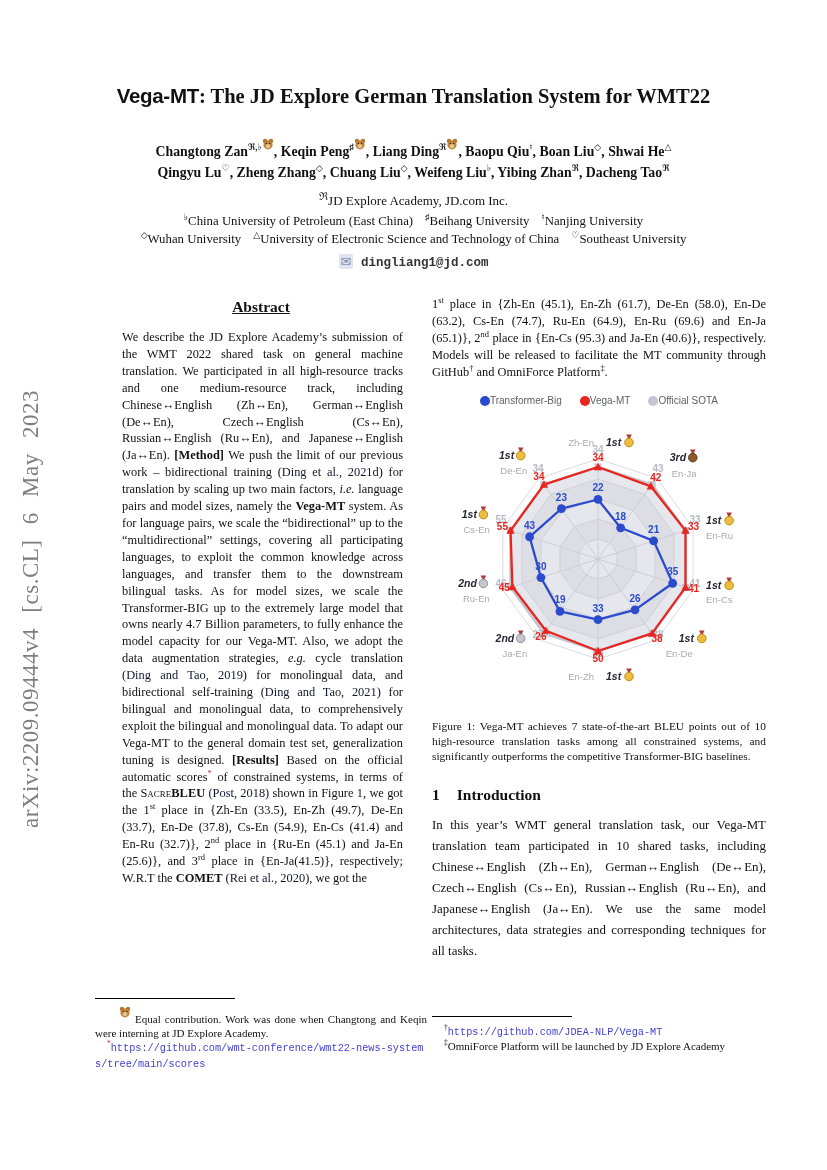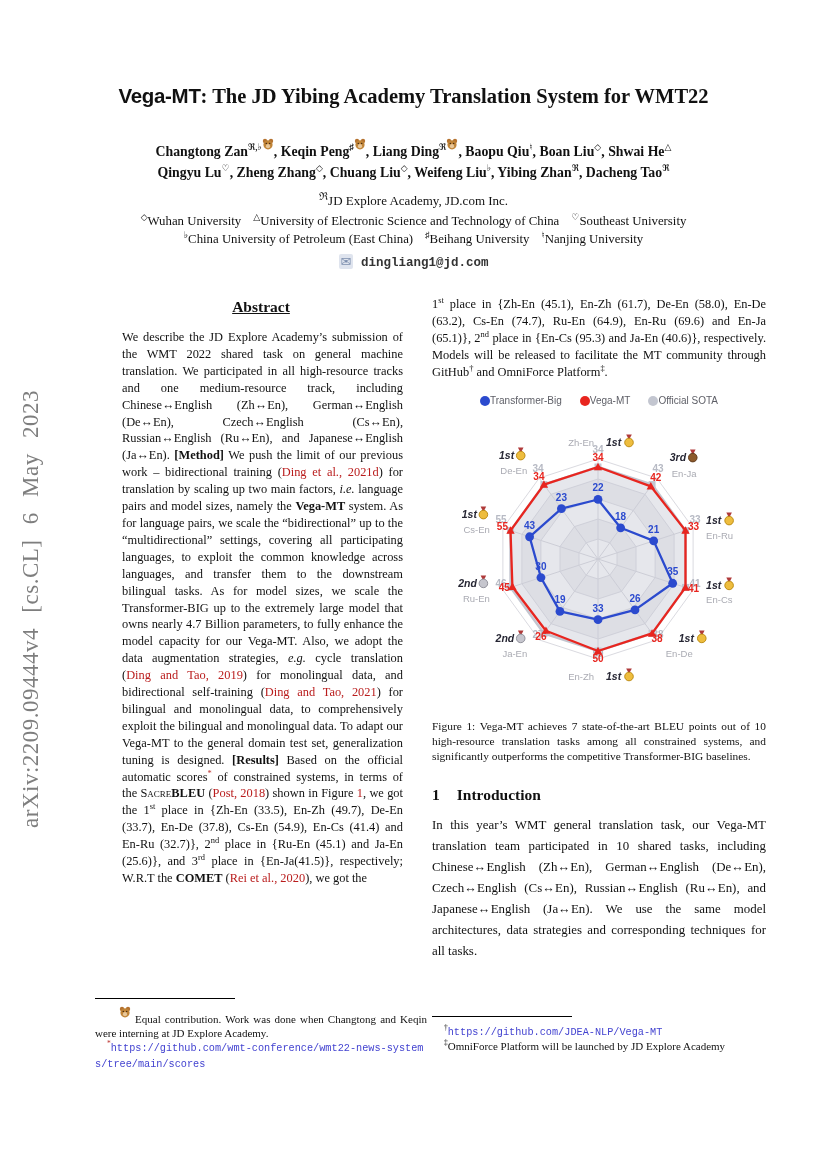--- a/index.html
+++ b/index.html
@@ -23,21 +23,21 @@
   .email-line .env{font-family:"DejaVu Sans",sans-serif;color:#7d8fae;font-size:13px;background:#dfe4ee;padding:0 2px;border-radius:2px;}
   
   .col-left{position:absolute;top:298px;left:95px;width:332px;}
   .col-right{position:absolute;top:296px;left:432px;width:334px;}
   .abs-heading{text-align:center;font-size:15.5px;font-weight:bold;margin:0 0 13px 0;text-decoration:underline;}
   .abs-body{padding:0 24px 0 27px;font-size:12.4px;line-height:16.9px;text-align:justify;}
   .cont-body{font-size:12.4px;line-height:16.9px;text-align:justify;}
   .seg-b{font-weight:bold;}
   .seg-i{font-style:italic;}
   .seg-sc{font-variant:small-caps;}
-  .seg-link{color:#b91c1c;}
+  .seg-link{color:#0f172a;}
   .seg-sup{vertical-align:super;font-size:.68em;line-height:0;}
   .seg-supred{vertical-align:super;font-size:.68em;line-height:0;color:#bd3632;}
   .seg-monolink{font-family:"Liberation Mono","DejaVu Sans Mono",monospace;color:#4343d0;font-size:.93em;word-break:break-all;}
   
   .figure{margin-top:12px;}
   .legend-row{display:flex;justify-content:center;gap:18px;align-items:center;height:16px;margin-bottom:2px;
               font-family:"Liberation Sans","DejaVu Sans",sans-serif;font-size:10px;color:#5d5e66;}
   .legend-item{display:flex;align-items:center;justify-content:flex-end;}
   .legend-dot{width:10px;height:10px;border-radius:50%;display:inline-block;}
   .caption{font-size:11.4px;line-height:15.3px;text-align:justify;margin-top:8px;}
@@ -52,21 +52,21 @@
   svg text{font-family:"Liberation Sans","DejaVu Sans",sans-serif;}
 </style>
 </head>
 <body>
 
 <div class="page">
 
   <div class="watermark">arXiv:2209.09444v4 [cs.CL] 6 May 2023</div>
 
   <div class="header">
-    <h1 class="title"><span class="brand">Vega-MT</span><span>: The JD Yibing Academy Translation System for WMT22</span></h1>
+    <h1 class="title"><span class="brand">Vega-MT</span><span>: The JD Explore German Translation System for WMT22</span></h1>
     <div class="authors" id="authors">
         <div><span>Changtong Zan<sup>ℜ,♭</sup><span class="bear"><svg width="12" height="12" viewBox="0 0 12 12">
                 <circle cx="3" cy="3" r="2.2" fill="#b5722f"></circle>
                 <circle cx="9" cy="3" r="2.2" fill="#b5722f"></circle>
                 <circle cx="6" cy="6.8" r="4.6" fill="#c08437"></circle>
                 <circle cx="6" cy="8.2" r="2.1" fill="#e7c79a"></circle>
                 <circle cx="4.3" cy="5.4" r="0.7" fill="#3a2410"></circle>
                 <circle cx="7.7" cy="5.4" r="0.7" fill="#3a2410"></circle>
               </svg></span></span>,  <span>Keqin Peng<sup>♯</sup><span class="bear"><svg width="12" height="12" viewBox="0 0 12 12">
                 <circle cx="3" cy="3" r="2.2" fill="#b5722f"></circle>
@@ -80,22 +80,22 @@
                 <circle cx="9" cy="3" r="2.2" fill="#b5722f"></circle>
                 <circle cx="6" cy="6.8" r="4.6" fill="#c08437"></circle>
                 <circle cx="6" cy="8.2" r="2.1" fill="#e7c79a"></circle>
                 <circle cx="4.3" cy="5.4" r="0.7" fill="#3a2410"></circle>
                 <circle cx="7.7" cy="5.4" r="0.7" fill="#3a2410"></circle>
               </svg></span></span>,  <span>Baopu Qiu<sup>♮</sup></span>,  <span>Boan Liu<sup>◇</sup></span>,  <span>Shwai He<sup>△</sup></span></div>
         <div><span>Qingyu Lu<sup>♡</sup></span>,  <span>Zheng Zhang<sup>◇</sup></span>,  <span>Chuang Liu<sup>◇</sup></span>,  <span>Weifeng Liu<sup>♭</sup></span>,  <span>Yibing Zhan<sup>ℜ</sup></span>,  <span>Dacheng Tao<sup>ℜ</sup></span></div>
       </div>
     <div class="affil-primary" id="affil-primary"><sup>ℜ</sup>JD Explore Academy, JD.com Inc.</div>
     <div class="affil" id="affil-lines">
+        <div><span class="affil-item"><sup>♭</sup>China University of Petroleum (East China)</span><span class="affil-item"><sup>♯</sup>Beihang University</span><span class="affil-item"><sup>♮</sup>Nanjing University</span></div>
         <div><span class="affil-item"><sup>◇</sup>Wuhan University</span><span class="affil-item"><sup>△</sup>University of Electronic Science and Technology of China</span><span class="affil-item"><sup>♡</sup>Southeast University</span></div>
-        <div><span class="affil-item"><sup>♭</sup>China University of Petroleum (East China)</span><span class="affil-item"><sup>♯</sup>Beihang University</span><span class="affil-item"><sup>♮</sup>Nanjing University</span></div>
       </div>
     <div class="email-line"><span class="env">✉</span> <span>dingliang1@jd.com</span></div>
   </div>
 
   <div class="col-left">
     <div class="abs-heading">Abstract</div>
     <div class="abs-body" id="abstract-body"><span>We describe the JD Explore Academy’s submission of the WMT 2022 shared task on general machine translation. We participated in all high-resource tracks and one medium-resource track, including Chinese↔English (Zh↔En), German↔English (De↔En), Czech↔English (Cs↔En), Russian↔English (Ru↔En), and Japanese↔English (Ja↔En). </span><span class="seg-b">[Method]</span><span> We push the limit of our previous work – bidirectional training (</span><span class="seg-link">Ding et al., 2021d</span><span>) for translation by scaling up two main factors, </span><span class="seg-i">i.e.</span><span> language pairs and model sizes, namely the </span><span class="seg-b">Vega-MT</span><span> system. As for language pairs, we scale the “bidirectional” up to the “multidirectional” settings, covering all participating languages, to exploit the common knowledge across languages, and transfer them to the downstream bilingual tasks. As for model sizes, we scale the Transformer-BIG up to the extremely large model that owns nearly 4.7 Billion parameters, to fully enhance the model capacity for our Vega-MT. Also, we adopt the data augmentation strategies, </span><span class="seg-i">e.g.</span><span> cycle translation (</span><span class="seg-link">Ding and Tao, 2019</span><span>) for monolingual data, and bidirectional self-training (</span><span class="seg-link">Ding and Tao, 2021</span><span>) for bilingual and monolingual data, to comprehensively exploit the bilingual and monolingual data. To adapt our Vega-MT to the general domain test set, generalization tuning is designed. </span><span class="seg-b">[Results]</span><span> Based on the official automatic scores</span><span class="seg-supred">*</span><span> of constrained systems, in terms of the </span><span class="seg-sc">Sacre</span><span class="seg-b">BLEU</span><span> (</span><span class="seg-link">Post, 2018</span><span>) shown in Figure </span><span class="seg-link">1</span><span>, we got the 1</span><span class="seg-sup">st</span><span> place in {Zh-En (33.5), En-Zh (49.7), De-En (33.7), En-De (37.8), Cs-En (54.9), En-Cs (41.4) and En-Ru (32.7)}, 2</span><span class="seg-sup">nd</span><span> place in {Ru-En (45.1) and Ja-En (25.6)}, and 3</span><span class="seg-sup">rd</span><span> place in {En-Ja(41.5)}, respectively; W.R.T the </span><span class="seg-b">COMET</span><span> (</span><span class="seg-link">Rei et al., 2020</span><span>), we got the</span></div>
   </div>
 
   <div class="col-right">

